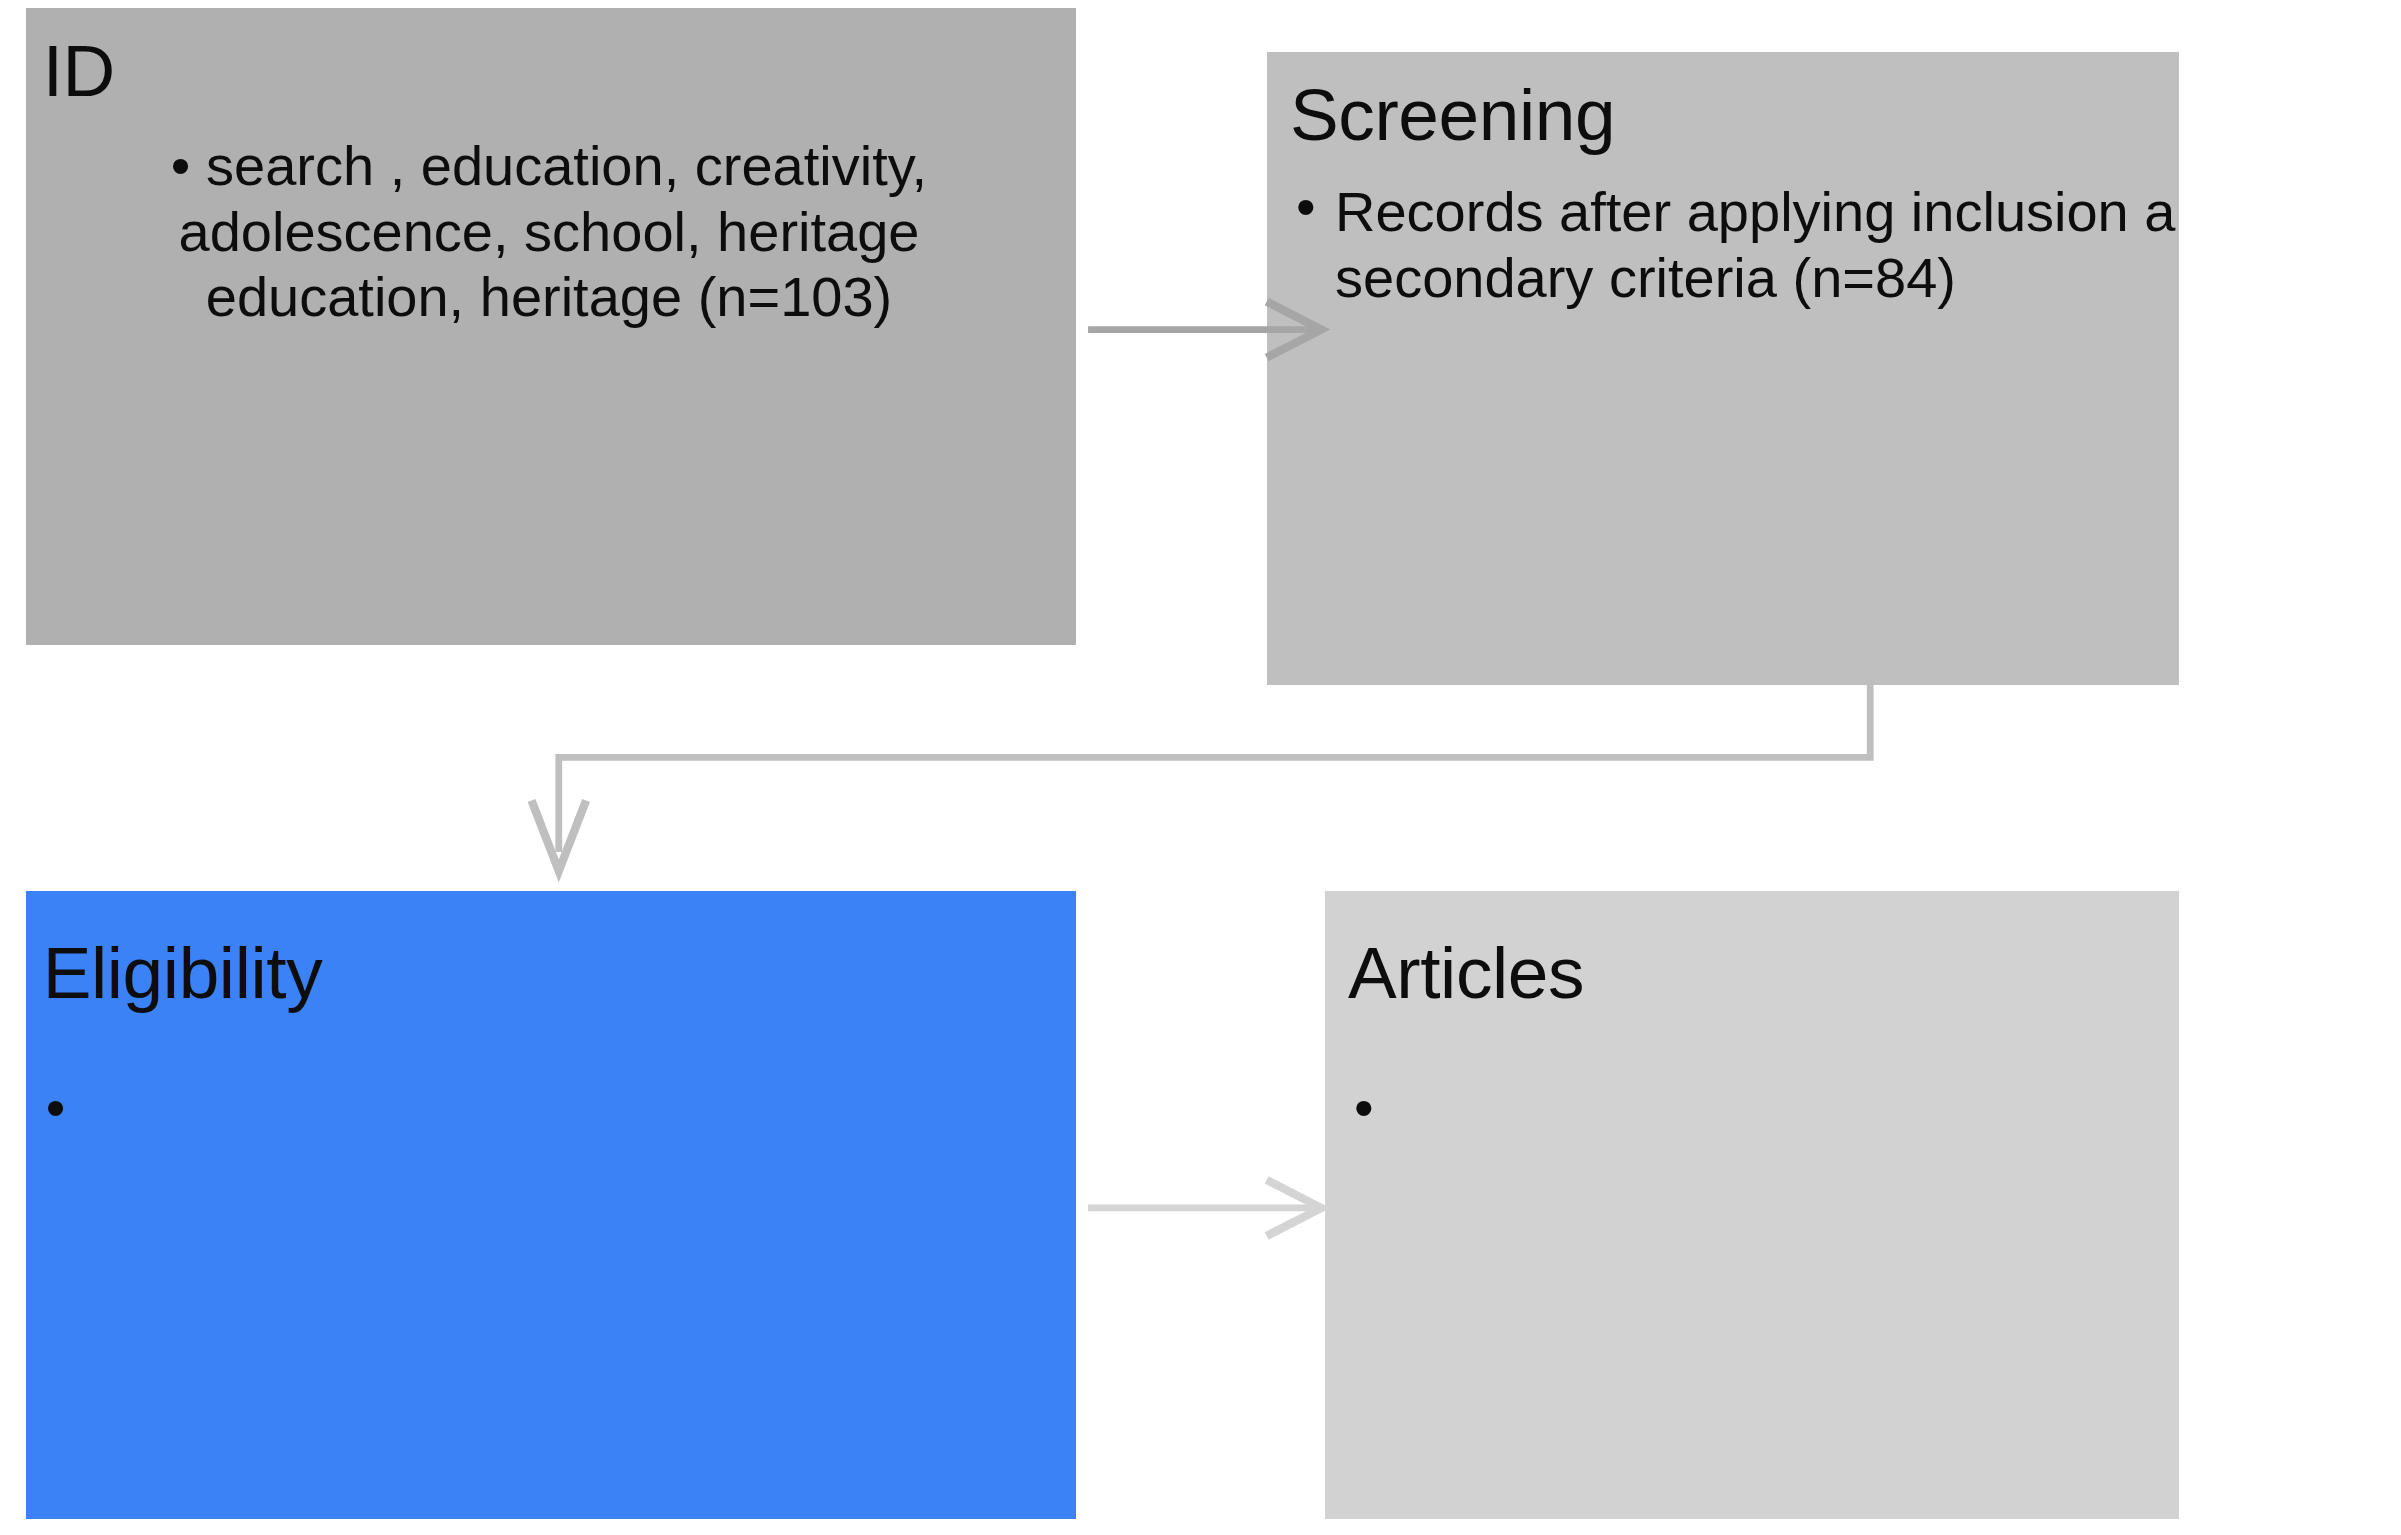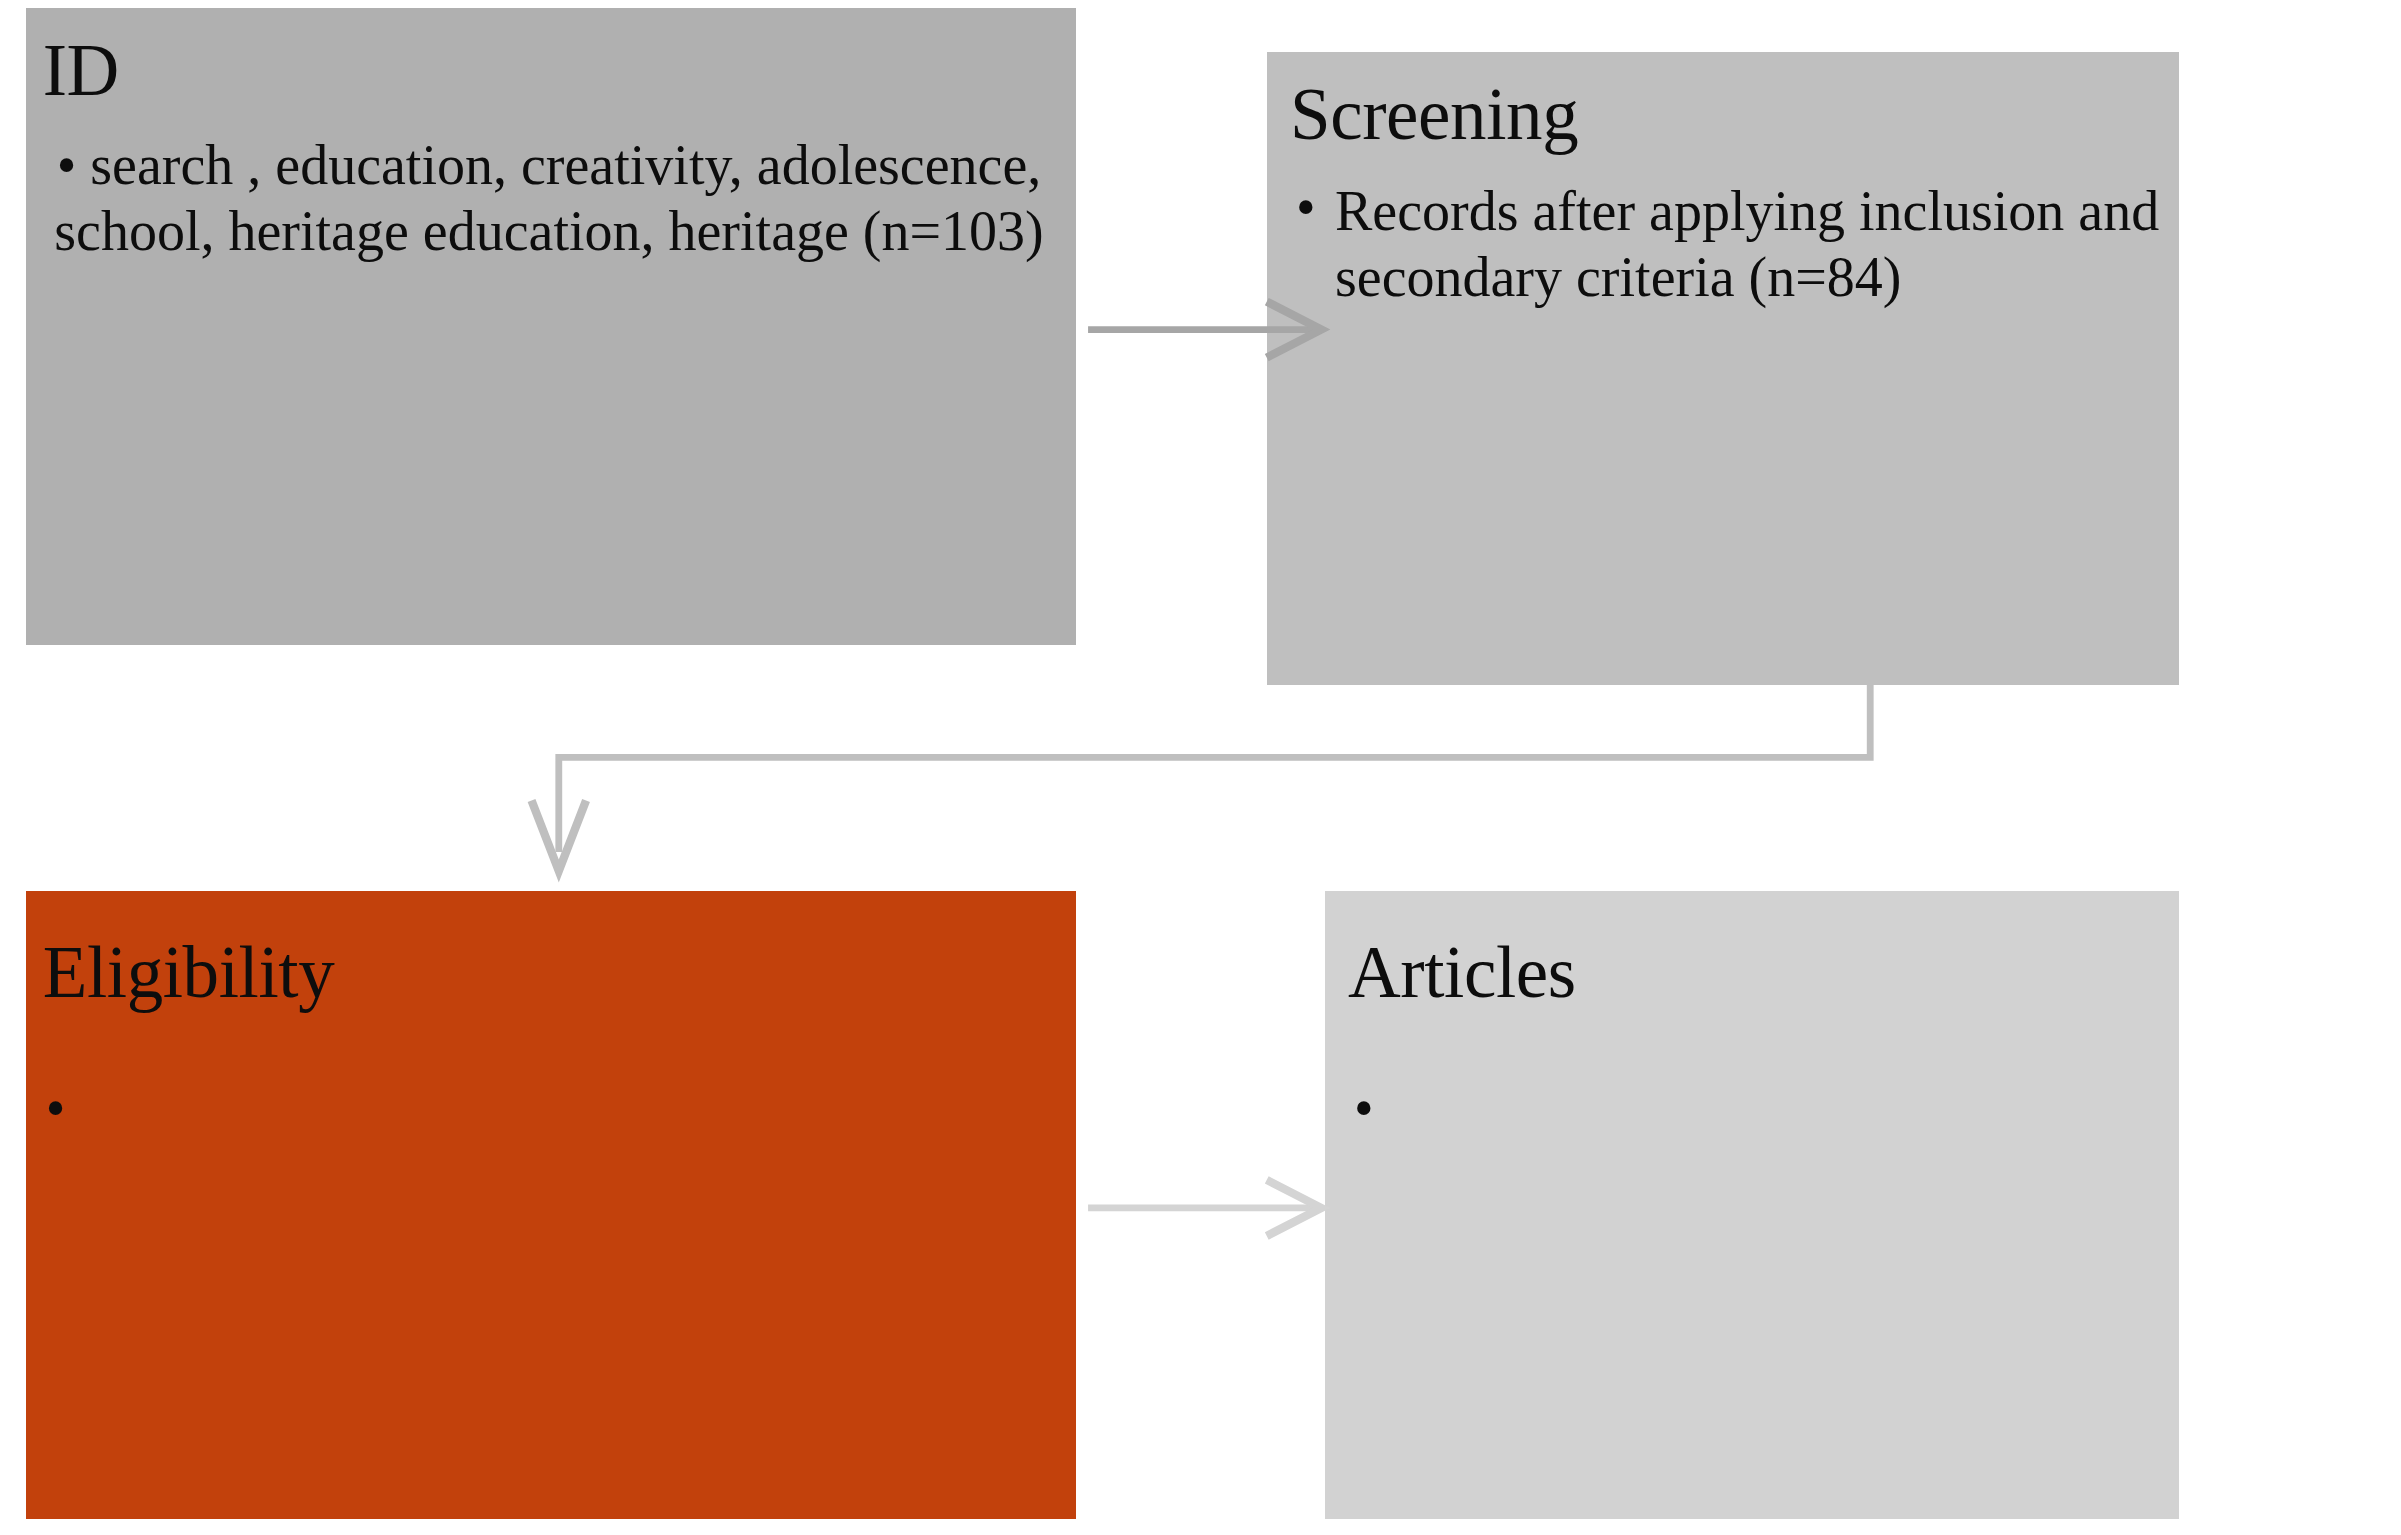--- a/index.html
+++ b/index.html
@@ -7,21 +7,21 @@
     margin: 0;
     padding: 0;
     background: #ffffff;
   }
   #canvas {
     position: relative;
     width: 2179px;
     height: 1536px;
     background: #ffffff;
     overflow: hidden;
-    font-family: Liberation Serif, serif;
+    font-family: Liberation Sans, sans-serif;
   }
 
   
   .box {
     position: absolute;
     box-sizing: border-box;
     padding: 0;
   }
   #box-id {
     left: 26px;  top: 8.3px;
@@ -145,21 +145,21 @@
     </ul>
   </div>
 
   <div class="box" id="box-screening" style="background: rgb(191, 191, 191);">
     <div class="box-title">Screening</div>
     <ul class="bullet-list">
       <li><span class="bullet-dot">•&nbsp;</span><span>Records after applying inclusion and secondary criteria (n=84)</span></li>
     </ul>
   </div>
 
-  <div class="box" id="box-eligibility" style="background: #c2410c;">
+  <div class="box" id="box-eligibility" style="background: #3b82f6;">
     <div class="box-title">Eligibility</div>
     <ul class="bullet-list">
       <li><span class="bullet-dot">•&nbsp;</span></li>
     </ul>
   </div>
 
   <div class="box" id="box-inclusion" style="background: rgb(210, 210, 210);">
     <div class="box-title">Articles</div>
     <ul class="bullet-list">
       <li><span class="bullet-dot">•&nbsp;</span></li>

